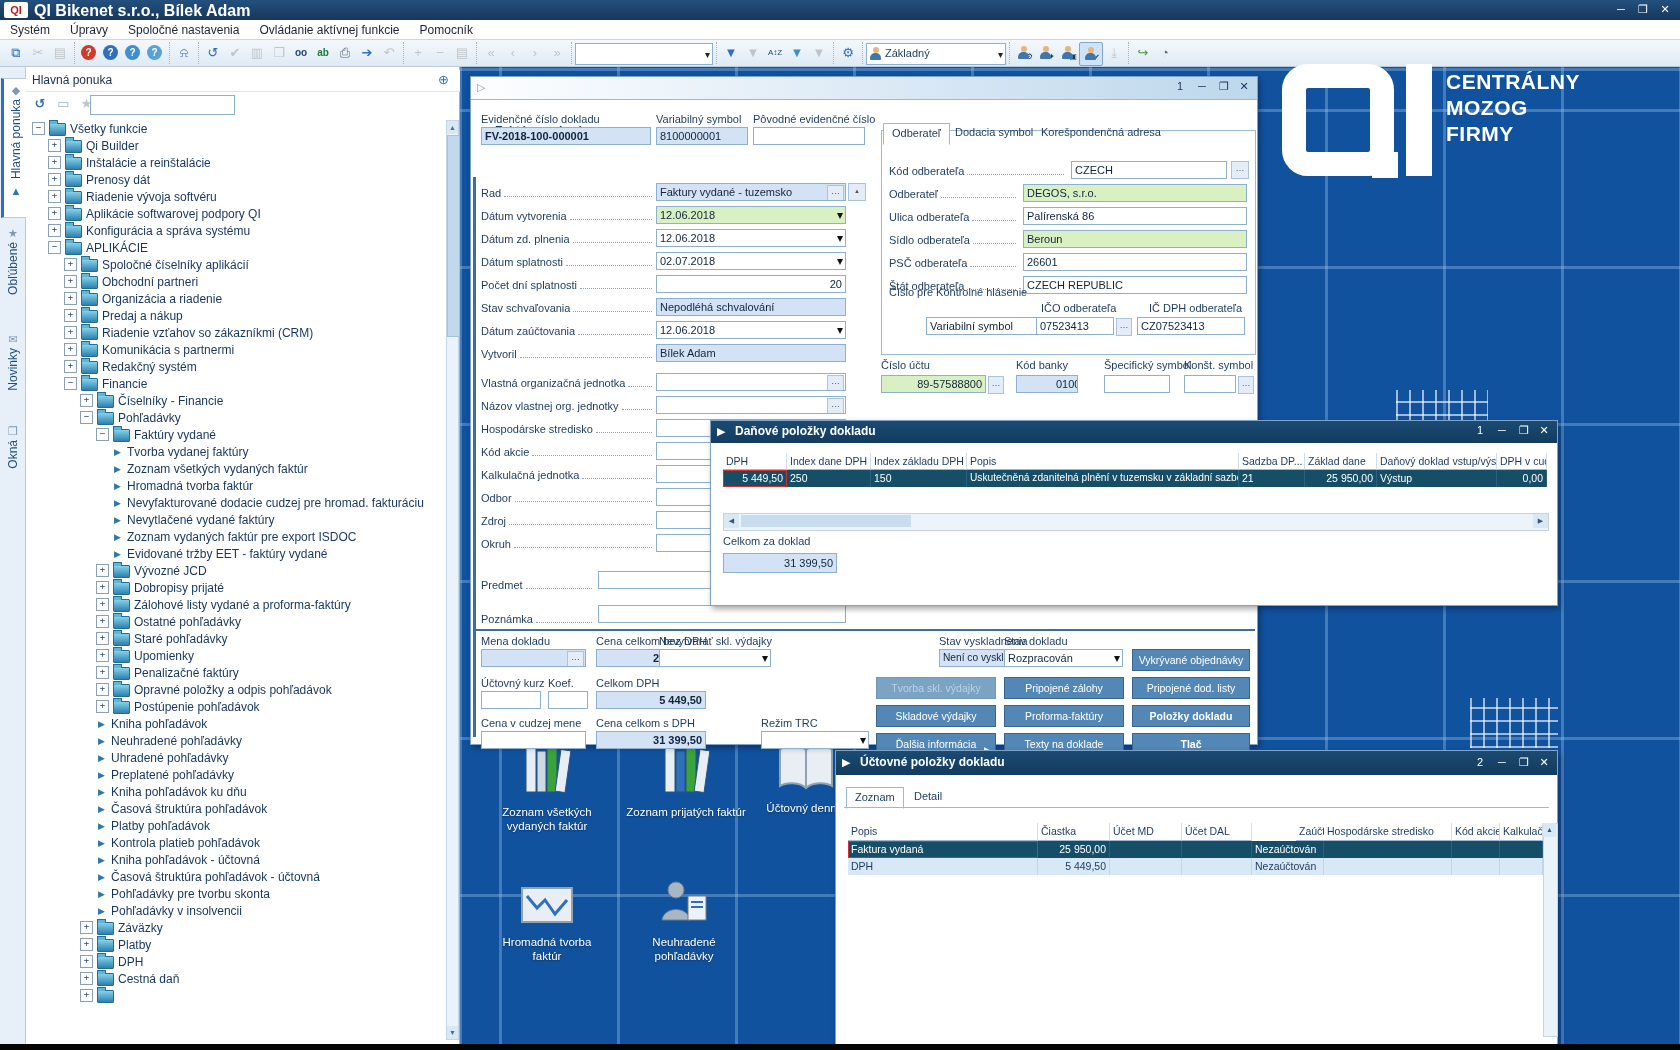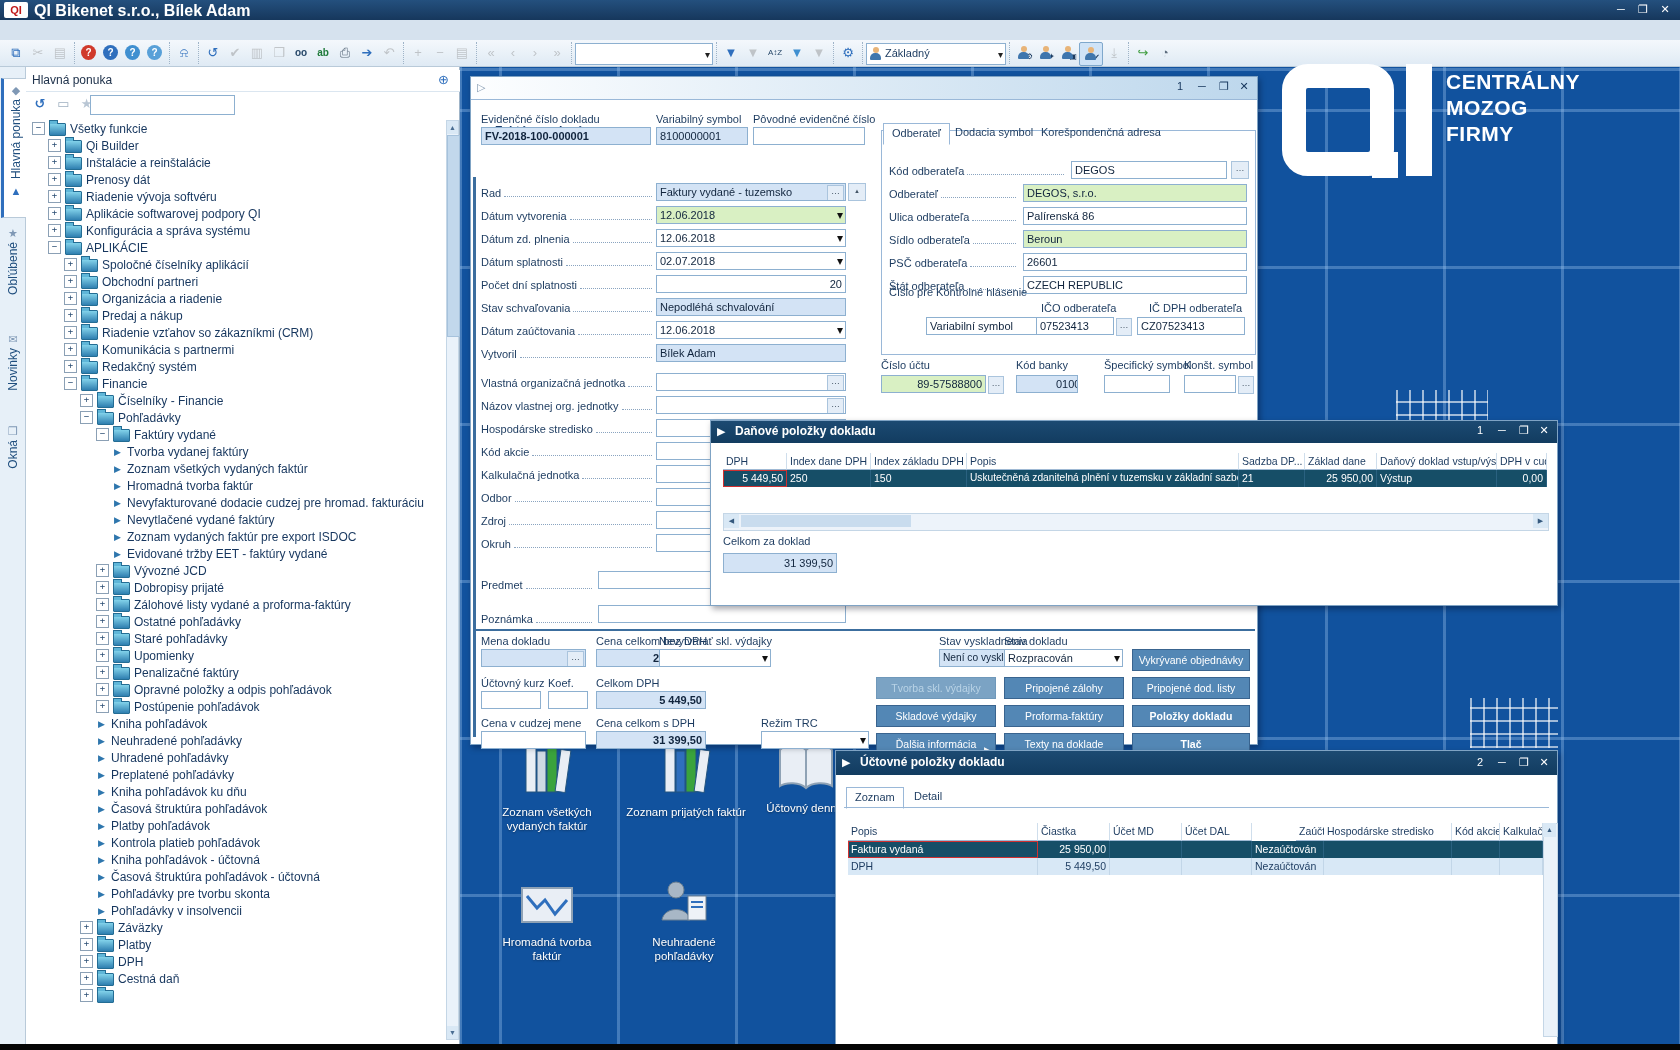--- a/index.html
+++ b/index.html
@@ -107,20 +107,21 @@
 <div id="root">
 
   <div class="abs" id="titlebar">
     <div class="logo">QI</div>
     <div class="t">QI  Bikenet s.r.o., Bílek Adam</div>
     <div class="wctl" style="right:48px;">─</div>
     <div class="wctl" style="right:26px;">❐</div>
     <div class="wctl" style="right:4px;">✕</div>
   </div>
 
+  <div class="abs" id="menubar"><div class="mitem">Systém</div><div class="mitem">Úpravy</div><div class="mitem">Spoločné nastavenia</div><div class="mitem">Ovládanie aktívnej funkcie</div><div class="mitem">Pomocník</div></div>
 
   <div class="abs" id="toolbar"><div class="tgrp"><div class="ticon" style="color: rgb(47, 111, 189);">⧉</div><div class="ticon dis" style="color: rgb(107, 126, 144);">✂</div><div class="ticon dis" style="color: rgb(107, 126, 144);">▤</div></div><div class="tgrp"><div class="ticon"><span class="bg" style="background: rgb(208, 58, 43);">?</span></div><div class="ticon"><span class="bg" style="background: rgb(47, 111, 189);">?</span></div><div class="ticon"><span class="bg" style="background: rgb(63, 143, 208);">?</span></div><div class="ticon"><span class="bg" style="background: rgb(88, 160, 216);">?</span></div></div><div class="tgrp"><div class="ticon" style="color: rgb(47, 111, 189);">⍾</div></div><div class="tgrp"><div class="ticon" style="color: rgb(47, 111, 189);">↺</div><div class="ticon dis" style="color: rgb(107, 126, 144);">✔</div><div class="ticon dis" style="color: rgb(107, 126, 144);">▥</div><div class="ticon dis" style="color: rgb(107, 126, 144);">❒</div><div class="ticon" style="color: rgb(39, 72, 105); font-size: 10px; font-weight: bold;">oo</div><div class="ticon" style="color: rgb(31, 122, 58); font-size: 10px; font-weight: bold;">ab</div><div class="ticon" style="color: rgb(91, 107, 124);">⎙</div><div class="ticon" style="color: rgb(47, 111, 189);">➔</div><div class="ticon dis" style="color: rgb(107, 126, 144);">↶</div></div><div class="tgrp"><div class="ticon dis" style="color: rgb(107, 126, 144);">+</div><div class="ticon dis" style="color: rgb(107, 126, 144);">−</div><div class="ticon dis" style="color: rgb(107, 126, 144);">▤</div></div><div class="tgrp"><div class="ticon dis" style="color: rgb(107, 126, 144);">«</div><div class="ticon dis" style="color: rgb(107, 126, 144);">‹</div><div class="ticon dis" style="color: rgb(107, 126, 144);">›</div><div class="ticon dis" style="color: rgb(107, 126, 144);">»</div></div><div class="tgrp"><div class="tcombo" style="width: 118px;"><span></span><span class="ar">▾</span></div></div><div class="tgrp"><div class="ticon" style="color: rgb(47, 111, 189);">▼</div><div class="ticon dis" style="color: rgb(107, 126, 144);">▼</div><div class="ticon" style="color: rgb(39, 72, 105); font-size: 8px;">A↕Z</div><div class="ticon" style="color: rgb(63, 143, 208);">▼</div><div class="ticon dis" style="color: rgb(107, 126, 144);">▼</div></div><div class="tgrp"><div class="ticon" style="color: rgb(47, 111, 189);">⚙</div></div><div class="tgrp"><div class="tcombo" style="width: 106px; padding-left: 18px;"><span class="person" style="left: 2px; top: 3px;"></span><span>Základný</span><span class="ar">▾</span></div></div><div class="tgrp"><div class="ticon"><span class="person">
             <span class="ovl">⚙</span>
           </span></div><div class="ticon"><span class="person">
             <span class="ovl">✦</span>
           </span></div><div class="ticon"><span class="person">
             <span class="ovl">▣</span>
           </span></div><div class="ticon active"><span class="person">
             <span class="ovl">✔</span>
           </span></div><div class="ticon dis" style="color: rgb(107, 126, 144);">⤓</div></div><div class="tgrp"><div class="ticon" style="color: rgb(63, 157, 63);">↪</div><div class="ticon" style="color: rgb(91, 107, 124);">◔</div></div></div>
@@ -565,21 +566,21 @@
         <div class="fld" style="left: 127px; top: 506px; width: 248px;"></div>
         <div style="position: absolute; left: 2px; top: 530px; width: 782px; height: 2px; background: rgb(60, 110, 158);"></div>
         <div class="grp" style="left: 410px; top: 31px; width: 373px; height: 223px;"></div>
         <div class="tab on" style="left: 412px; top: 24px;">Odberateľ</div>
         <div class="tab" style="left: 476px; top: 24px;">Dodacia symbol</div>
         <div class="tab" style="left: 562px; top: 24px;">Korešpondenčná adresa</div>
         <div class="lbl" style="left: 418px; top: 64px; width: 176px;">
           <span class="t">Kód odberateľa</span>
           <span class="ldr"></span>
         </div>
-        <div class="fld" style="left: 600px; top: 62px; width: 156px;">DEGOS</div>
+        <div class="fld" style="left: 600px; top: 62px; width: 156px;">CZECH</div>
         <div class="ellbtn" style="left: 760px; top: 62px;">…</div>
         <div class="lbl" style="left: 418px; top: 87px; width: 128px;">
           <span class="t">Odberateľ</span>
           <span class="ldr"></span>
         </div>
         <div class="fld fill-g" style="left: 552px; top: 85px; width: 224px;">DEGOS, s.r.o.</div>
         <div class="lbl" style="left: 418px; top: 110px; width: 128px;">
           <span class="t">Ulica odberateľa</span>
           <span class="ldr"></span>
         </div>

